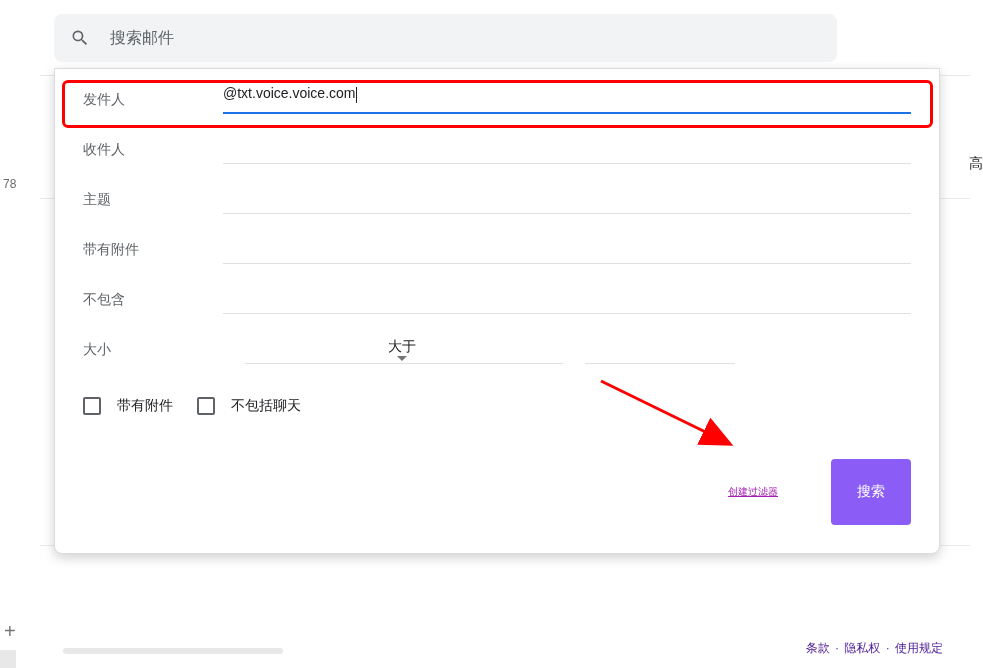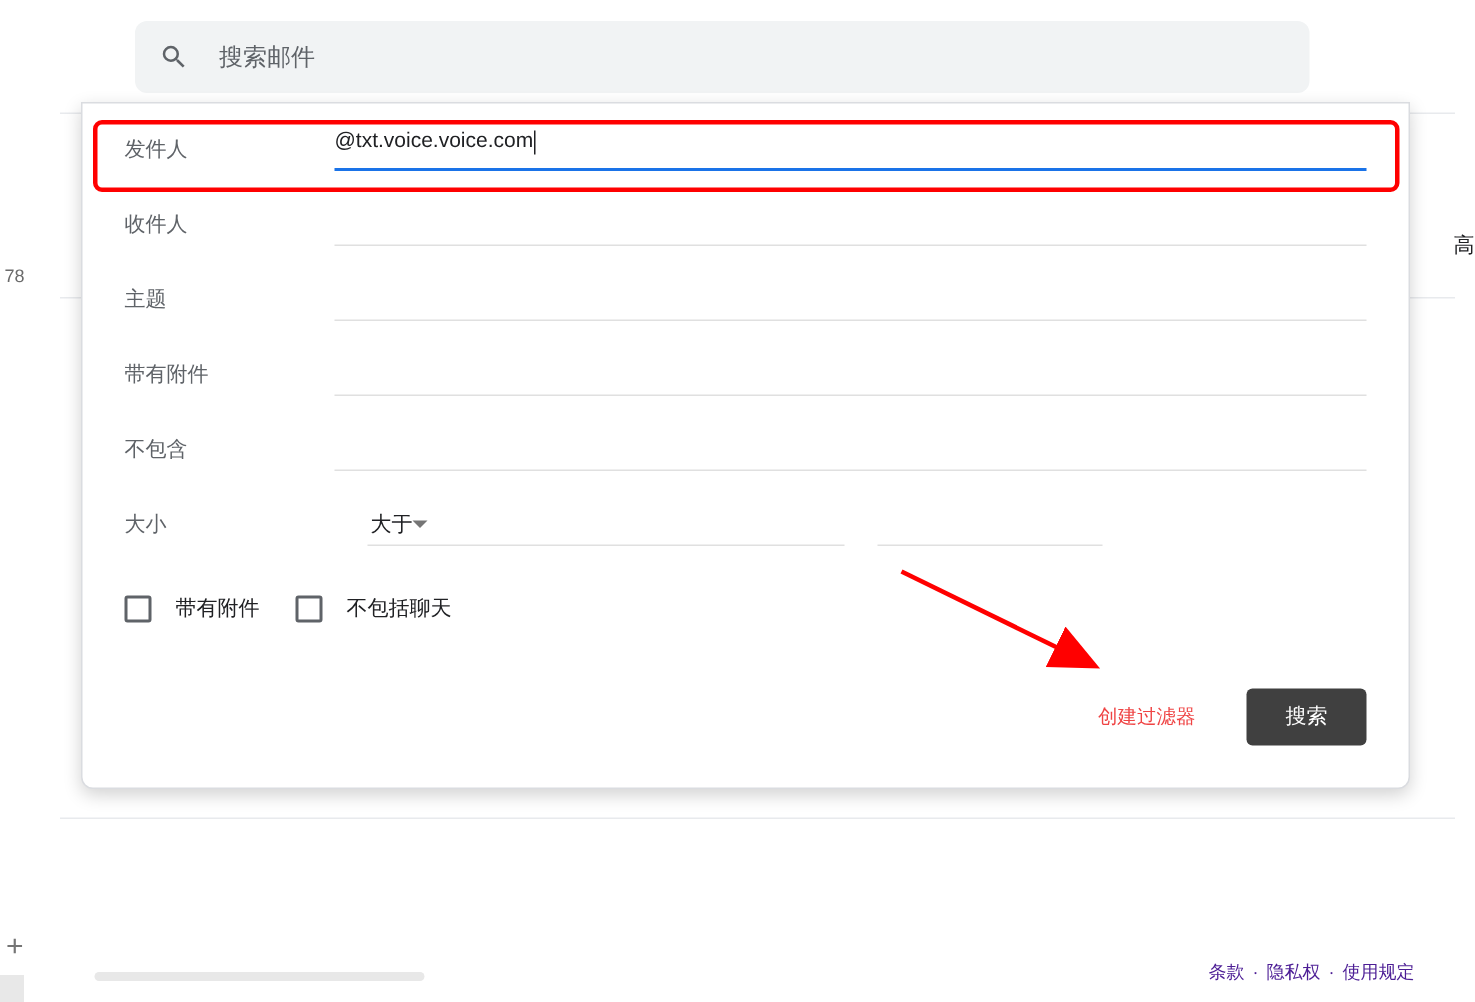--- a/index.html
+++ b/index.html
@@ -48,21 +48,20 @@
     .bg-row.r3 { top: 545px; width: 930px; }
     .search-bar {
       position: absolute;
       left: 54px; top: 14px;
       width: 783px; height: 48px;
       background: #f1f3f4;
       border-radius: 8px;
       display: flex;
       align-items: center;
       padding: 0 16px;
-      margin-left: 36px;
     }
     .search-icon {
       width: 20px; height: 20px;
       color: #5f6368;
       margin-right: 20px;
     }
     .search-placeholder {
       color: #5f6368;
       font-size: 16px;
     }
@@ -114,25 +113,26 @@
       align-items: center;
       height: 50px;
       gap: 22px;
     }
     .select-box {
       position: relative;
       border-bottom: 1px solid #e0e0e0;
       height: 28px;
       display: flex;
       align-items: center;
-      justify-content: flex-start;
+      justify-content: center;
       padding: 0 6px 0 2px;
       font-size: 14px;
       color: #202124;
       cursor: pointer;
+      flex-direction: column;
     }
     .sel-compare { width: 318px; }
     .sel-val { width: 150px; }
     .sel-unit { width: 115px; }
     .caret {
       width: 0; height: 0;
       border-left: 5px solid transparent;
       border-right: 5px solid transparent;
       border-top: 5px solid #757575;
     }
@@ -158,33 +158,35 @@
     .buttons-row {
       display: flex;
       justify-content: flex-end;
       align-items: center;
       gap: 26px;
       margin-top: 28px;
     }
     .btn-text {
       background: none;
       border: none;
-      color: #ef4444;
-      font-size: 13px;
+      color: #a21caf;
+      font-size: 10px;
       padding: 10px 8px;
       cursor: pointer;
+      text-decoration: underline;
     }
     .btn-primary {
-      background: #404040;
+      background: #8b5cf6;
       border: none;
       color: #fff;
       font-size: 14px;
-      padding: 10px 26px;
+      padding: 24px 26px;
       border-radius: 4px;
       cursor: pointer;
+      margin-left: 19px;
     }
     .arrow {
       position: absolute;
       left: 593px; top: 373px;
       width: 180px; height: 100px;
       z-index: 6;
       pointer-events: none;
     }
     .scroll-track {
       position: absolute;

